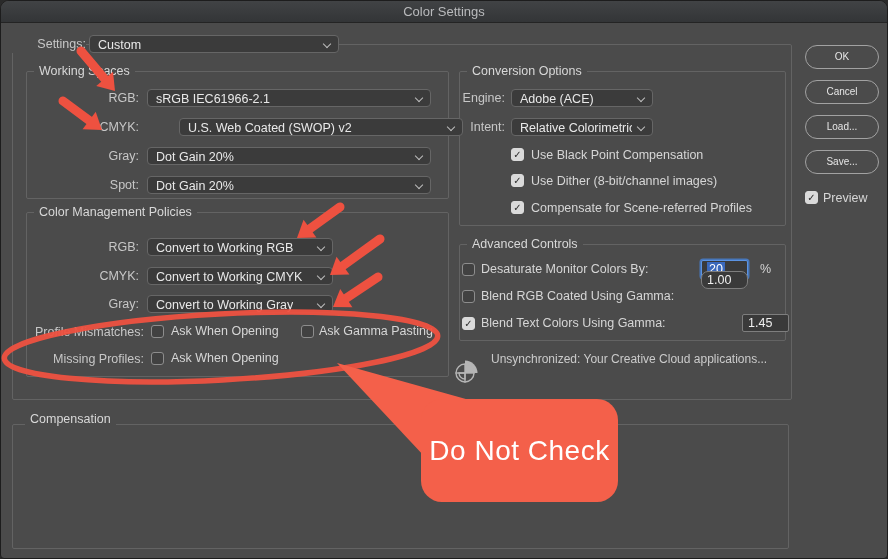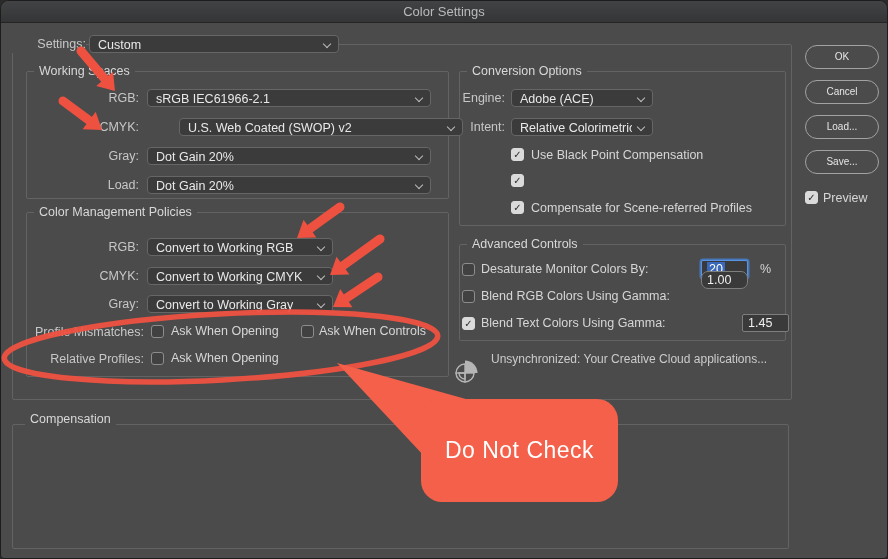--- a/index.html
+++ b/index.html
@@ -24,21 +24,21 @@
   .num{position:absolute;width:47px;height:18px;background:#3a3a3a;border:1px solid #7e7e7e;border-radius:2px;
        font-size:12.5px;color:#efefef;line-height:16px;padding-left:5px;white-space:nowrap;z-index:3;}
   .num.focus{border-color:#5b93e2;box-shadow:0 0 0 1.5px rgba(70,130,215,.8);}
   .sel{background:#3a68bb;color:#fff;padding:0 2px;margin-top:46px;}
   .btn{position:absolute;left:804px;width:74px;height:24px;border:1px solid #a2a2a2;border-radius:12px;
        font-size:10px;color:#e6e6e6;text-align:center;line-height:22px;background:transparent;}
   .syncline{position:absolute;font-size:12px;color:#cbcbcb;white-space:nowrap;}
   #ann-svg{position:absolute;left:0;top:0;z-index:5;pointer-events:none;}
   .bubble{position:absolute;left:420px;top:398px;width:197px;height:103px;border-radius:21px;z-index:6;
           display:flex;align-items:center;justify-content:center;}
-  .bubble span{font-size:23px;color:#ffffff;letter-spacing:.5px;}
+  .bubble span{font-size:28px;color:#ffffff;letter-spacing:.5px;}
 </style>
 </head>
 <body>
 
 <div class="window">
 
   <div class="titlebar">
     <div class="title">Color Settings</div>
   </div>
 
@@ -61,21 +61,21 @@
   <div class="lbl" style="left:20px;top:117px;width:118px;">CMYK:</div>
   <div class="dd" style="left:146px;top:117px;width:284px;margin-left:32px;">
     <span class="val">U.S. Web Coated (SWOP) v2</span>
       <span class="caret"></span>
   </div>
   <div class="lbl" style="left:20px;top:146px;width:118px;">Gray:</div>
   <div class="dd" style="left:146px;top:146px;width:284px;">
     <span class="val">Dot Gain 20%</span>
       <span class="caret"></span>
   </div>
-  <div class="lbl" style="left:20px;top:175px;width:118px;">Load:</div>
+  <div class="lbl" style="left:20px;top:175px;width:118px;">Spot:</div>
   <div class="dd" style="left:146px;top:175px;width:284px;">
     <span class="val">Dot Gain 20%</span>
       <span class="caret"></span>
   </div>
 
   <div class="box" style="left:25px;top:211px;width:423px;height:165px;"></div>
   <div class="box-title" style="left:33px;top:204px;">Color Management Policies</div>
 
   <div class="lbl" style="left:20px;top:237px;width:118px;">RGB:</div>
   <div class="dd" style="left:146px;top:237px;width:186px;">
@@ -90,56 +90,57 @@
   <div class="lbl" style="left:20px;top:294px;width:118px;">Gray:</div>
   <div class="dd" style="left:146px;top:294px;width:186px;">
     <span class="val">Convert to Working Gray</span>
       <span class="caret"></span>
   </div>
 
   <div class="lbl" style="left:20px;top:322px;width:123px;">Profile Mismatches:</div>
   <span class="cb" style="left:150px;top:324px;"></span>
   <div class="cl" style="left:170px;top:323px;">Ask When Opening</div>
   <span class="cb" style="left:300px;top:324px;"></span>
-  <div class="cl" style="left:318px;top:323px;">Ask When Controls</div>
+  <div class="cl" style="left:318px;top:323px;">Ask Gamma Pasting</div>
 
-  <div class="lbl" style="left:20px;top:349px;width:123px;">Relative Profiles:</div>
+  <div class="lbl" style="left:20px;top:349px;width:123px;">Missing Profiles:</div>
   <span class="cb" style="left:150px;top:351px;"></span>
   <div class="cl" style="left:170px;top:350px;">Ask When Opening</div>
 
   <div class="box" style="left:458px;top:70px;width:327px;height:155px;"></div>
   <div class="box-title" style="left:466px;top:63px;">Conversion Options</div>
 
   <div class="lbl" style="left:458px;top:88px;width:46px;">Engine:</div>
   <div class="dd" style="left:510px;top:88px;width:142px;">
     <span class="val">Adobe (ACE)</span>
       <span class="caret"></span>
   </div>
   <div class="lbl" style="left:458px;top:117px;width:46px;">Intent:</div>
   <div class="dd" style="left:510px;top:117px;width:142px;">
     <span class="val">Relative Colorimetric</span>
       <span class="caret"></span>
   </div>
 
   <span class="cb on" style="left:510px;top:147px;">✓</span>
   <div class="cl" style="left:530px;top:147px;">Use Black Point Compensation</div>
   <span class="cb on" style="left:510px;top:173px;">✓</span>
+  <div class="cl" style="left:530px;top:173px;">Use Dither (8-bit/channel images)</div>
   <span class="cb on" style="left:510px;top:200px;">✓</span>
   <div class="cl" style="left:530px;top:200px;">Compensate for Scene-referred Profiles</div>
 
   <div class="box" style="left:458px;top:243px;width:327px;height:97px;"></div>
   <div class="box-title" style="left:466px;top:236px;">Advanced Controls</div>
 
   <span class="cb" style="left:461px;top:262px;"></span>
   <div class="cl" style="left:480px;top:261px;">Desaturate Monitor Colors By:</div>
   <div class="num focus" style="left:700px;top:259px;"><span class="sel">20</span></div>
   <div class="cl" style="left:759px;top:261px;">%</div>
 
   <span class="cb" style="left:461px;top:289px;"></span>
-  <div class="cl" style="left:480px;top:288px;">Blend RGB Colors Using Gamma:</div>
+  <div class="cl" style="left:480px;top:288px;">Blend RGB Coated Using Gamma:</div>
   <div class="num" style="left:700px;top:270px;border-radius:7px;">1.00</div>
 
   <span class="cb on" style="left:461px;top:316px;">✓</span>
   <div class="cl" style="left:480px;top:315px;">Blend Text Colors Using Gamma:</div>
   <div class="num" style="left:700px;top:313px;margin-left:41px;">1.45</div>
 
   <svg style="position:absolute;left:451px;top:356px;" width="28" height="28" viewBox="0 0 28 28">
     <path d="M13 16 L13 3.5 A12.5 12.5 0 0 1 25.5 16 Z" fill="#b5b5b5"></path>
     <circle cx="13" cy="16" r="9" fill="none" stroke="#b5b5b5" stroke-width="1.4"></circle>
     <line x1="13" y1="7" x2="13" y2="25.5" stroke="#b5b5b5" stroke-width="1.4"></line>

